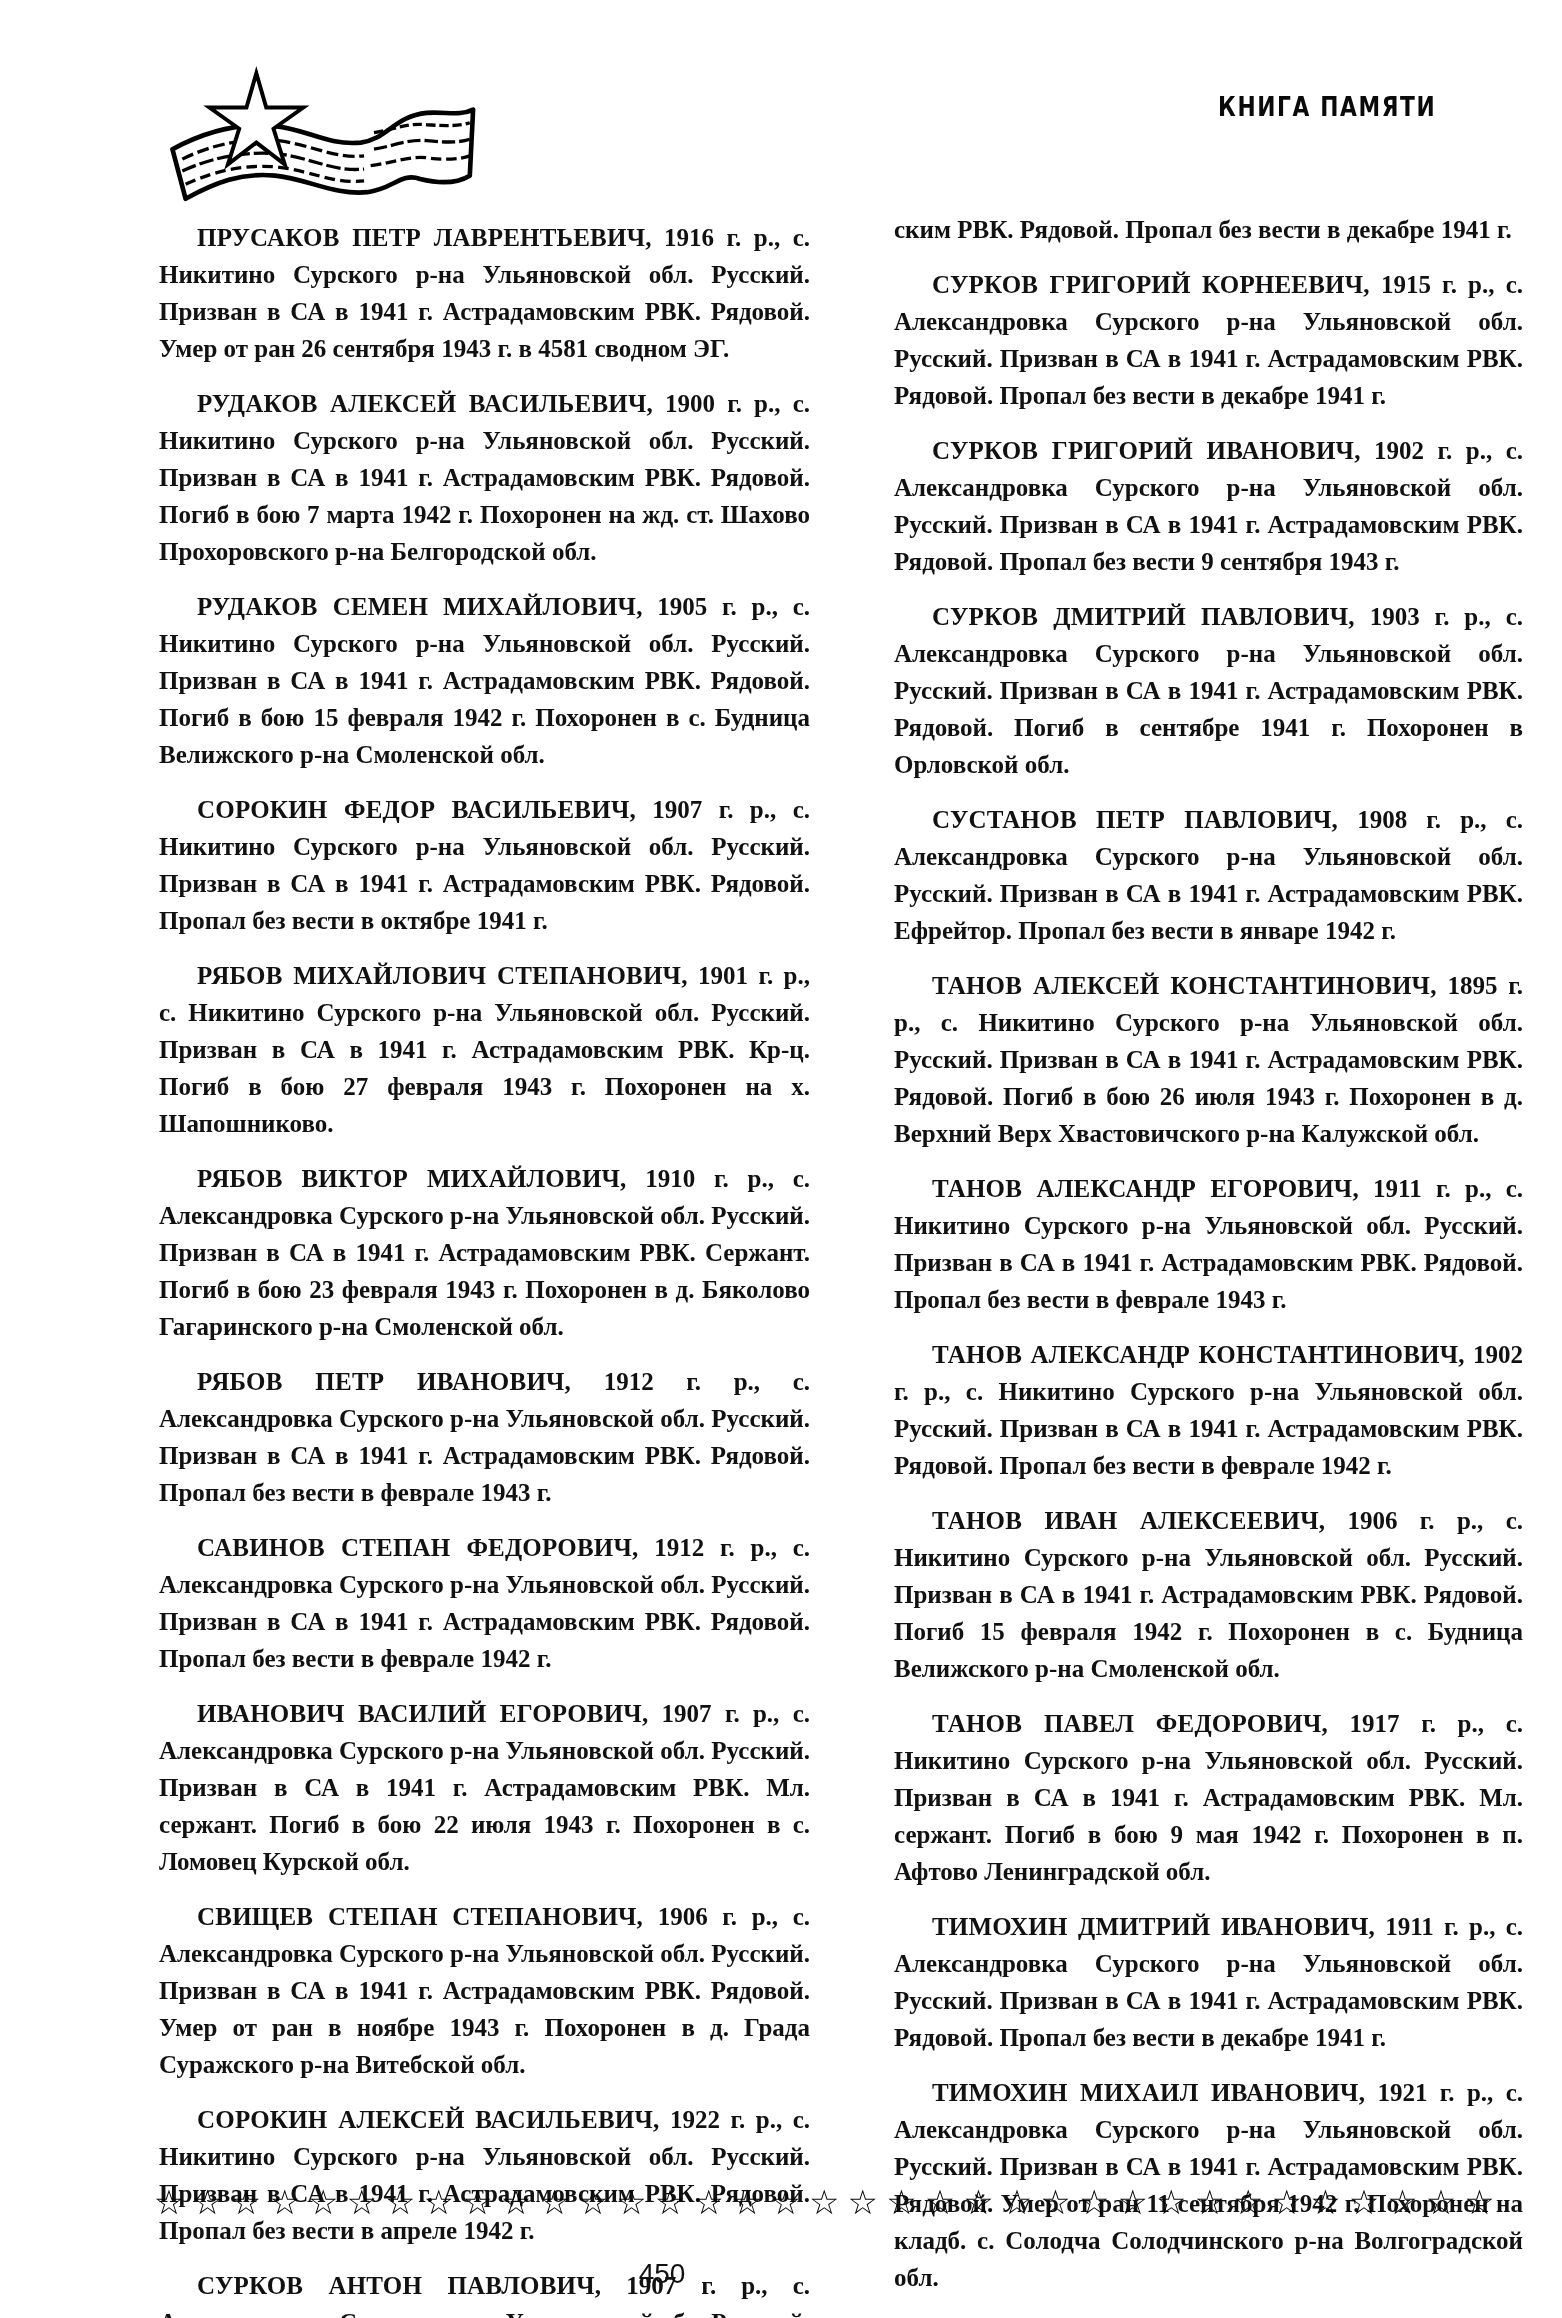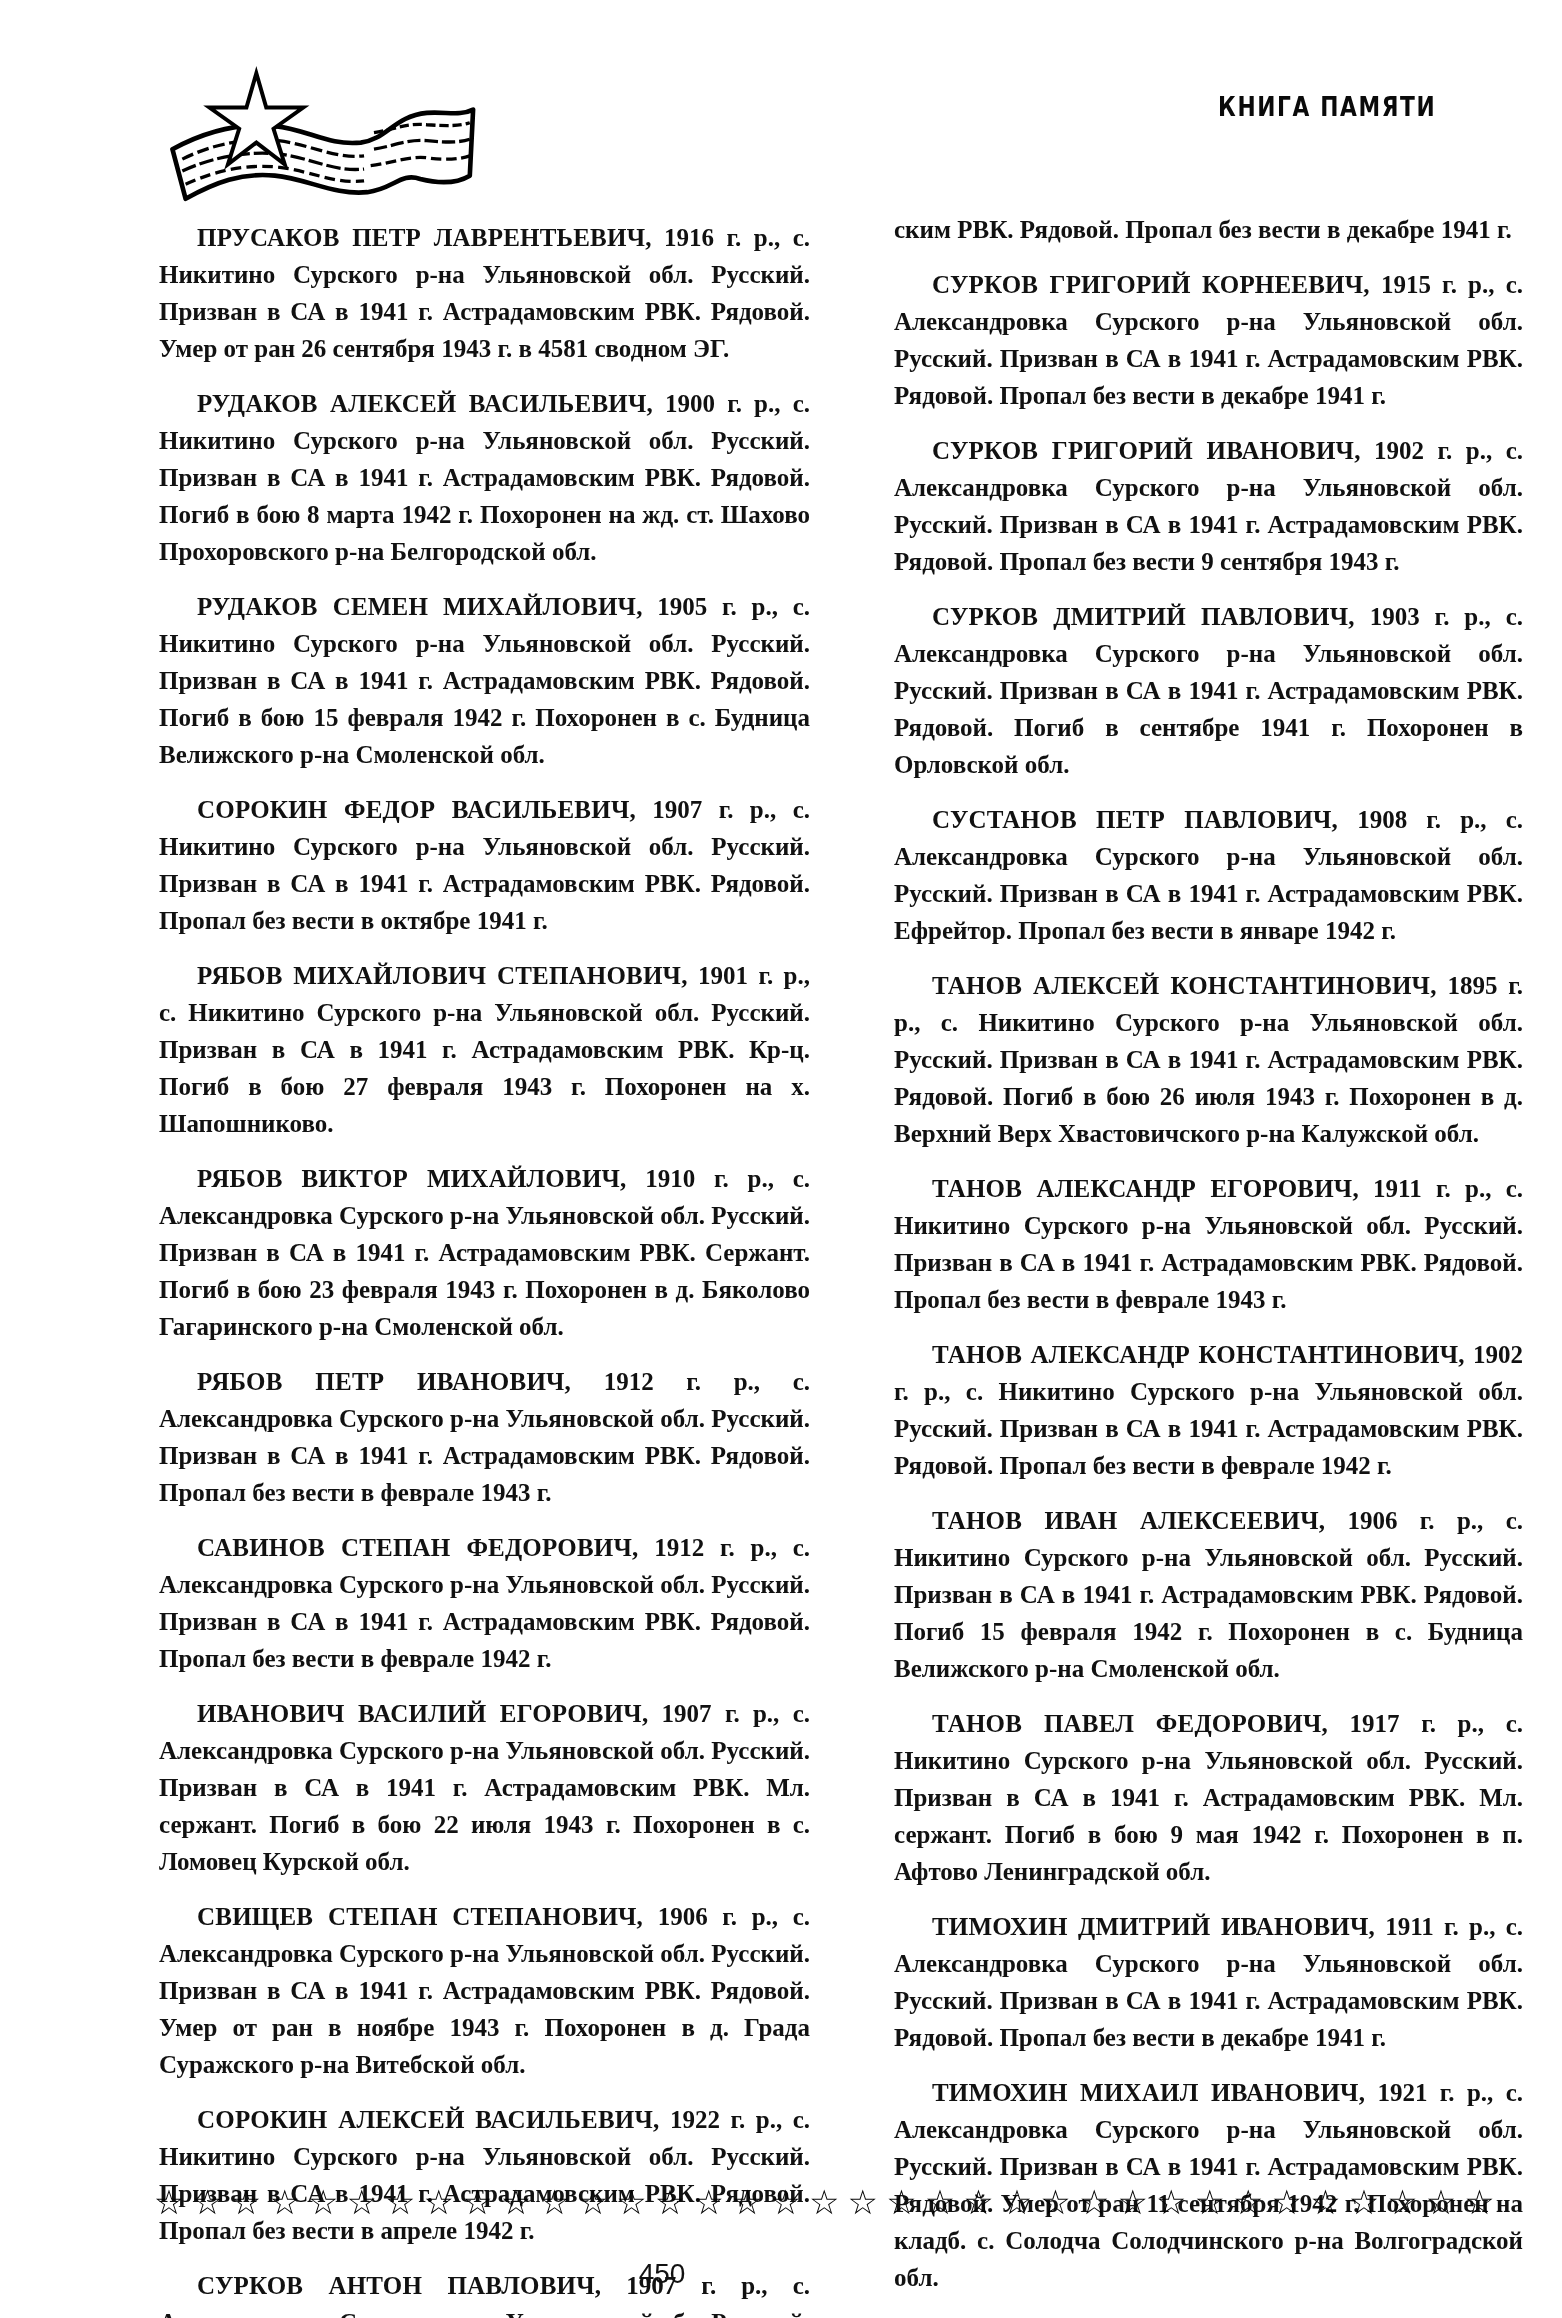--- a/index.html
+++ b/index.html
@@ -29,21 +29,21 @@
   <path d="M340,135 C370,130 390,120 420,122 C450,125 470,125 485,120" fill="none" stroke="#000" stroke-width="5" stroke-dasharray="20 6"></path>
   <path d="M335,160 C370,155 395,145 420,148 C450,152 470,150 485,145" fill="none" stroke="#000" stroke-width="5" stroke-dasharray="16 7"></path>
 
   <polygon points="162,20 177,72 233,72 188,104 205,158 162,125 119,158 136,104 91,72 147,72" fill="#fff" stroke="#000" stroke-width="6" stroke-linejoin="miter"></polygon>
 </svg>
 
 <div class="header-title">КНИГА ПАМЯТИ</div>
 
 <div class="column left">
   <p class="entry"><span class="name">ПРУСАКОВ ПЕТР ЛАВРЕНТЬЕВИЧ,</span><span> 1916 г. р., с. Никитино Сурского р-на Ульяновской обл. Русский. Призван в СА в 1941 г. Астрадамовским РВК. Рядовой. Умер от ран 26 сентября 1943 г. в 4581 сводном ЭГ.</span></p>
-  <p class="entry"><span class="name">РУДАКОВ АЛЕКСЕЙ ВАСИЛЬЕВИЧ,</span><span> 1900 г. р., с. Никитино Сурского р-на Ульяновской обл. Русский. Призван в СА в 1941 г. Астрадамовским РВК. Рядовой. Погиб в бою 8 марта 1942 г. Похоронен на жд. ст. Шахово Прохоровского р-на Белгородской обл.</span></p>
+  <p class="entry"><span class="name">РУДАКОВ АЛЕКСЕЙ ВАСИЛЬЕВИЧ,</span><span> 1900 г. р., с. Никитино Сурского р-на Ульяновской обл. Русский. Призван в СА в 1941 г. Астрадамовским РВК. Рядовой. Погиб в бою 7 марта 1942 г. Похоронен на жд. ст. Шахово Прохоровского р-на Белгородской обл.</span></p>
   <p class="entry"><span class="name">РУДАКОВ СЕМЕН МИХАЙЛОВИЧ,</span><span> 1905 г. р., с. Никитино Сурского р-на Ульяновской обл. Русский. Призван в СА в 1941 г. Астрадамовским РВК. Рядовой. Погиб в бою 15 февраля 1942 г. Похоронен в с. Будница Велижского р-на Смоленской обл.</span></p>
   <p class="entry"><span class="name">СОРОКИН ФЕДОР ВАСИЛЬЕВИЧ,</span><span> 1907 г. р., с. Никитино Сурского р-на Ульяновской обл. Русский. Призван в СА в 1941 г. Астрадамовским РВК. Рядовой. Пропал без вести в октябре 1941 г.</span></p>
   <p class="entry"><span class="name">РЯБОВ МИХАЙЛОВИЧ СТЕПАНОВИЧ,</span><span> 1901 г. р., с. Никитино Сурского р-на Ульяновской обл. Русский. Призван в СА в 1941 г. Астрадамовским РВК. Кр-ц. Погиб в бою 27 февраля 1943 г. Похоронен на х. Шапошниково.</span></p>
   <p class="entry"><span class="name">РЯБОВ ВИКТОР МИХАЙЛОВИЧ,</span><span> 1910 г. р., с. Александровка Сурского р-на Ульяновской обл. Русский. Призван в СА в 1941 г. Астрадамовским РВК. Сержант. Погиб в бою 23 февраля 1943 г. Похоронен в д. Бяколово Гагаринского р-на Смоленской обл.</span></p>
   <p class="entry"><span class="name">РЯБОВ ПЕТР ИВАНОВИЧ,</span><span> 1912 г. р., с. Александровка Сурского р-на Ульяновской обл. Русский. Призван в СА в 1941 г. Астрадамовским РВК. Рядовой. Пропал без вести в феврале 1943 г.</span></p>
   <p class="entry"><span class="name">САВИНОВ СТЕПАН ФЕДОРОВИЧ,</span><span> 1912 г. р., с. Александровка Сурского р-на Ульяновской обл. Русский. Призван в СА в 1941 г. Астрадамовским РВК. Рядовой. Пропал без вести в феврале 1942 г.</span></p>
   <p class="entry"><span class="name">ИВАНОВИЧ ВАСИЛИЙ ЕГОРОВИЧ,</span><span> 1907 г. р., с. Александровка Сурского р-на Ульяновской обл. Русский. Призван в СА в 1941 г. Астрадамовским РВК. Мл. сержант. Погиб в бою 22 июля 1943 г. Похоронен в с. Ломовец Курской обл.</span></p>
   <p class="entry"><span class="name">СВИЩЕВ СТЕПАН СТЕПАНОВИЧ,</span><span> 1906 г. р., с. Александровка Сурского р-на Ульяновской обл. Русский. Призван в СА в 1941 г. Астрадамовским РВК. Рядовой. Умер от ран в ноябре 1943 г. Похоронен в д. Града Суражского р-на Витебской обл.</span></p>
   <p class="entry"><span class="name">СОРОКИН АЛЕКСЕЙ ВАСИЛЬЕВИЧ,</span><span> 1922 г. р., с. Никитино Сурского р-на Ульяновской обл. Русский. Призван в СА в 1941 г. Астрадамовским РВК. Рядовой. Пропал без вести в апреле 1942 г.</span></p>
   <p class="entry"><span class="name">СУРКОВ АНТОН ПАВЛОВИЧ,</span><span> 1907 г. р., с. Александровка Сурского р-на Ульяновской обл. Русский. Призван в СА в 1941 г. Астрадамов-</span></p>

